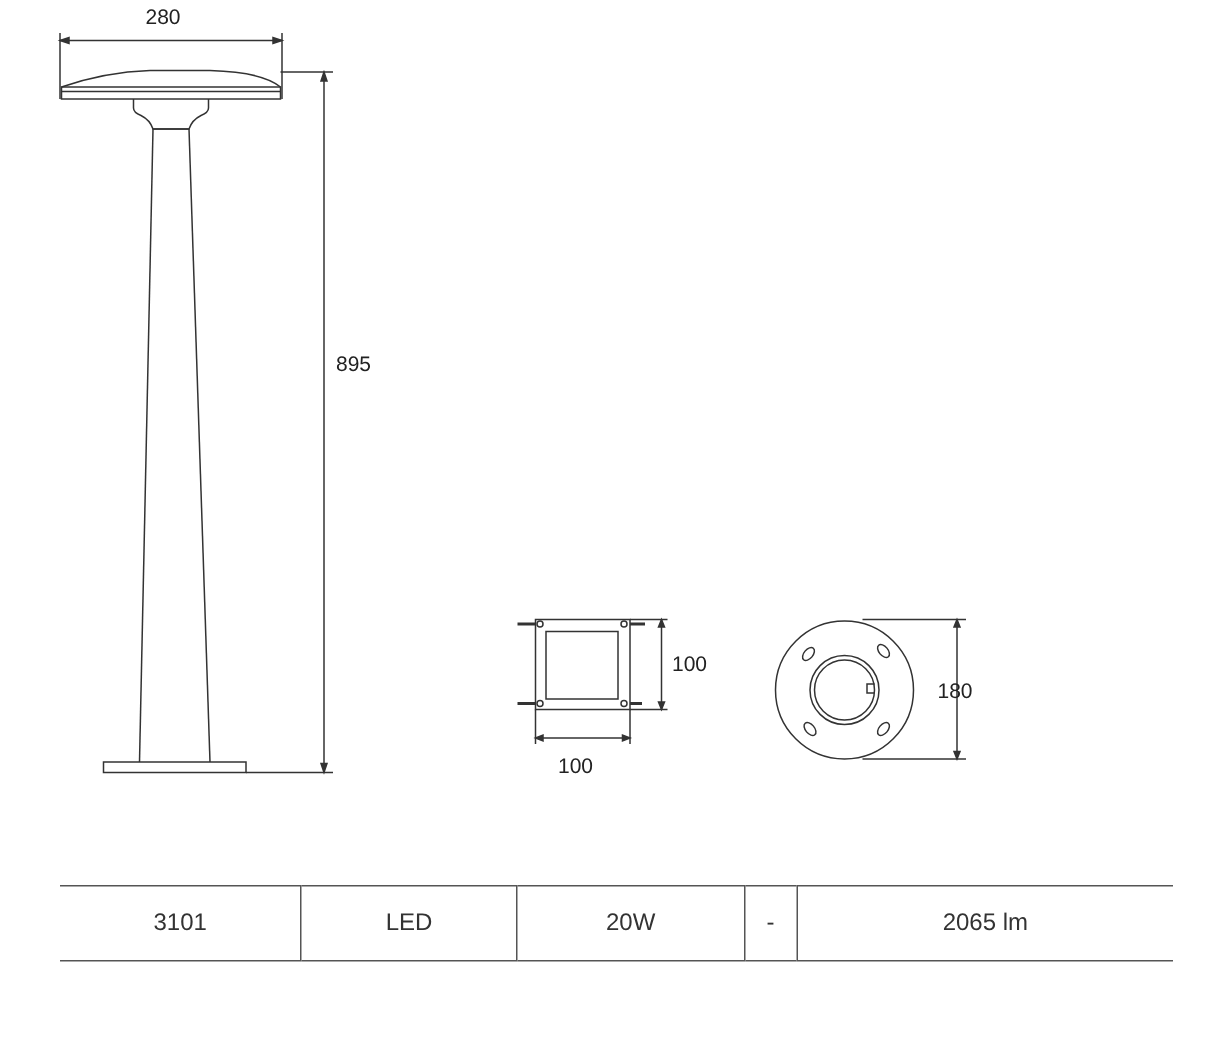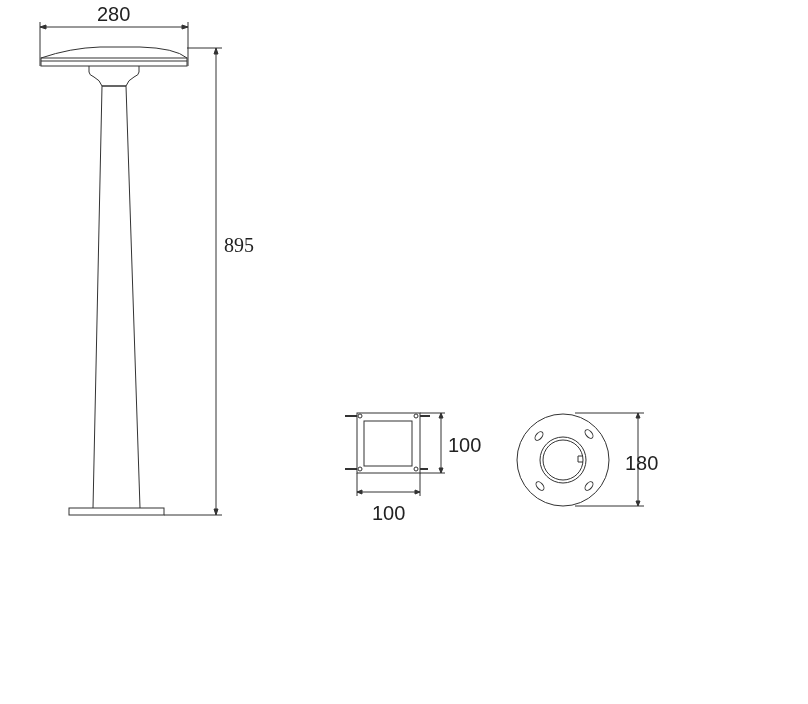--- a/index.html
+++ b/index.html
@@ -1,19 +1,19 @@
 <!DOCTYPE html>
 <html><head>
 <meta charset="utf-8">
 <style>
   html, body { margin:0; padding:0; background:#ffffff; }
   body { width:808px; height:704px; position:relative; overflow:hidden;
          font-family:"Liberation Sans", sans-serif; color:#222; }
   .drawing { position:absolute; left:0; top:0; }
-  .dim-label { position:absolute; font-size:20px; color:#222; }
+  .dim-label { position:absolute; font-size:14px; color:#222; }
   table.spec { position:absolute; left:40px; top:590px; width:742px;
                border-collapse:collapse; font-size:16px; }
   table.spec td { height:47px; text-align:center; color:#333;
                   border-left:1.5px solid #555; }
   table.spec td:first-child { border-left:none; }
   table.spec tr { border-top:1.5px solid #555; }
   table.spec tr:last-child { border-bottom:1.5px solid #555; }
 </style>
 </head>
 <body>
@@ -82,21 +82,28 @@
 
       <line x1="575" y1="413" x2="644" y2="413"></line>
       <line x1="575" y1="506" x2="644" y2="506"></line>
       <line x1="638" y1="413" x2="638" y2="506"></line>
       <path d="M638 413 l-2 5 h4 z M638 506 l-2 -5 h4 z" fill="#333"></path>
     </g>
   </g>
 </svg>
 
 <span class="dim-label" style="left:97px; top:3px;">280</span>
-<span class="dim-label" style="left:224px; top:234px;font-family:Liberation Serif, serif;">895</span>
+<span class="dim-label" style="left:224px; top:234px;">895</span>
 <span class="dim-label" style="left:448px; top:434px;">100</span>
 <span class="dim-label" style="left:372px; top:502px;">100</span>
 <span class="dim-label" style="left:625px; top:452px;">180</span>
 
 <table class="spec">
   <tbody>
+  <tr>
+    <td>3101</td>
+    <td>LED</td>
+    <td>20W</td>
+    <td>-</td>
+    <td>2065 lm</td>
+  </tr>
 </tbody>
   </table>
 
 </body></html>

